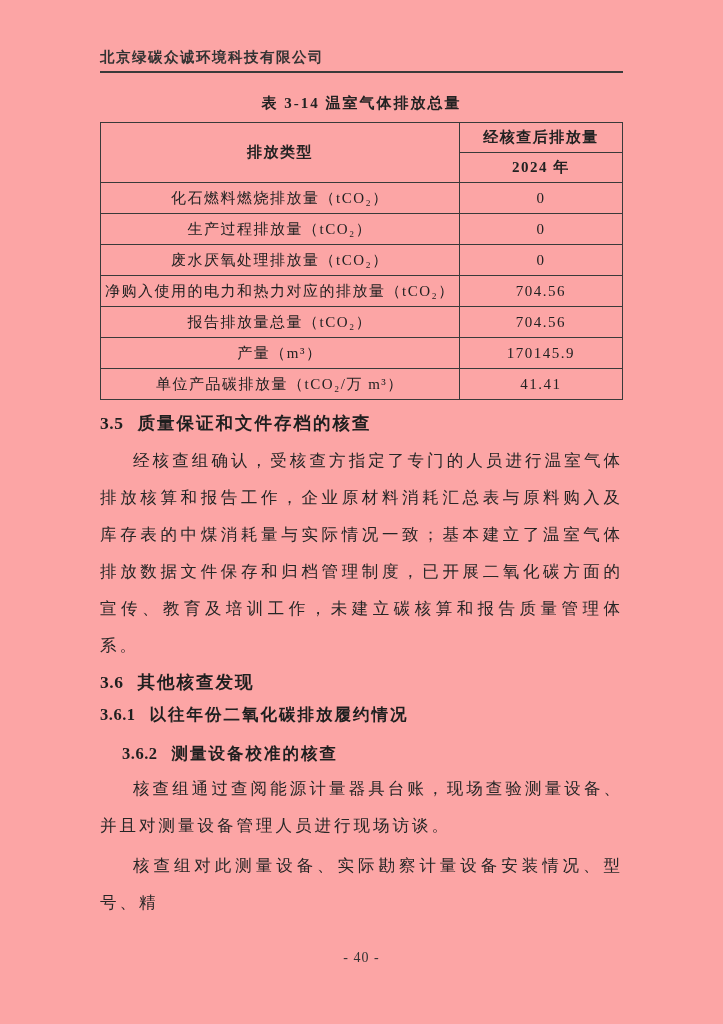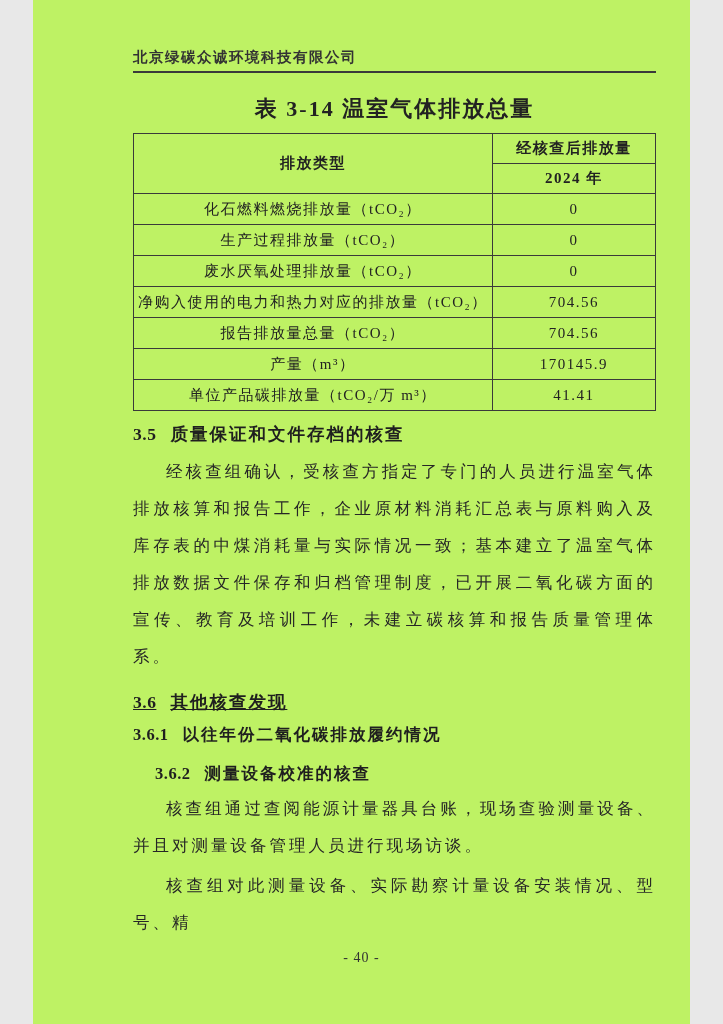--- a/index.html
+++ b/index.html
@@ -2,24 +2,24 @@
 <html><head>
 <meta charset="utf-8">
 <style>
   html, body {
     margin: 0;
     padding: 0;
     background: #e8e8e8;
   }
   .page {
     position: relative;
-    width: 657px;
+    width: 723px;
     height: 1024px;
     margin: 0 auto;
-    background: #bef264;
+    background: #fca5a5;
     font-family: "Liberation Serif", "DejaVu Serif", serif;
     color: #222222;
     overflow: hidden;
     box-sizing: border-box;
   }
   .content {
     margin: 0 100px;
     width: 523px;
   }
   
@@ -44,21 +44,21 @@
   }
   .header-archive .num {
     font-weight: bold;
     margin-left: 8px;
     letter-spacing: 0.5px;
   }
   
   .table-title {
     margin-top: 21px;
     text-align: center;
-    font-size: 22px;
+    font-size: 15px;
     font-weight: bold;
     letter-spacing: 2px;
     color: #222222;
   }
   
   table.ghg {
     margin-top: 9px;
     width: 100%;
     border-collapse: collapse;
     table-layout: fixed;
@@ -98,21 +98,21 @@
     margin: 0;
     font-size: 16.5px;
     line-height: 37px;
     letter-spacing: 3px;
     text-align: justify;
     text-justify: inter-character;
     text-indent: 2em;
     color: #262626;
   }
   .mt35para { margin-top: 7px; font-family: Liberation Serif, serif; }
-  .h2-36   { margin-top: 15px; text-decoration: underline; }
+  .h2-36   { margin-top: 6px; }
   .h3-361  { margin-top: 10px; }
   .para361 { margin-top: 5px; }
   .h3-362  { margin-top: 17px; margin-left: 22px; }
   .para362a { margin-top: 5px; }
   .para362b { margin-top: 3px; }
   
   .page-footer {
     position: absolute;
     bottom: 58px;
     left: 0;

